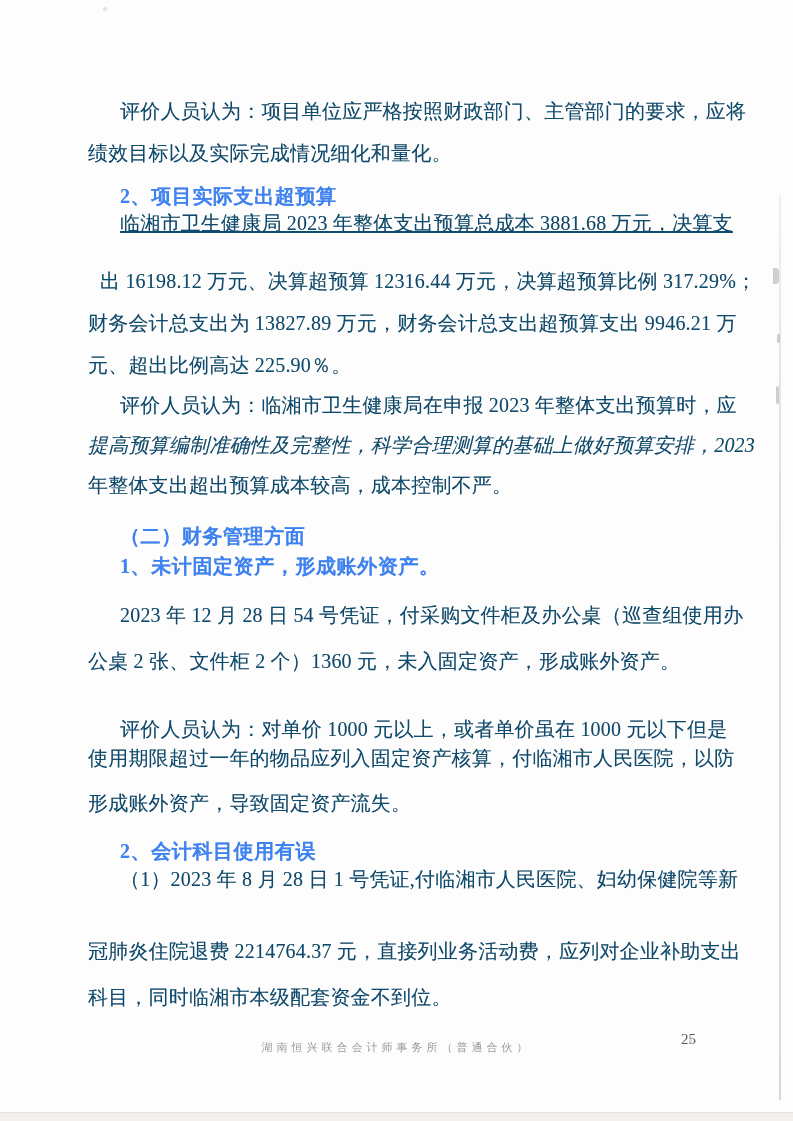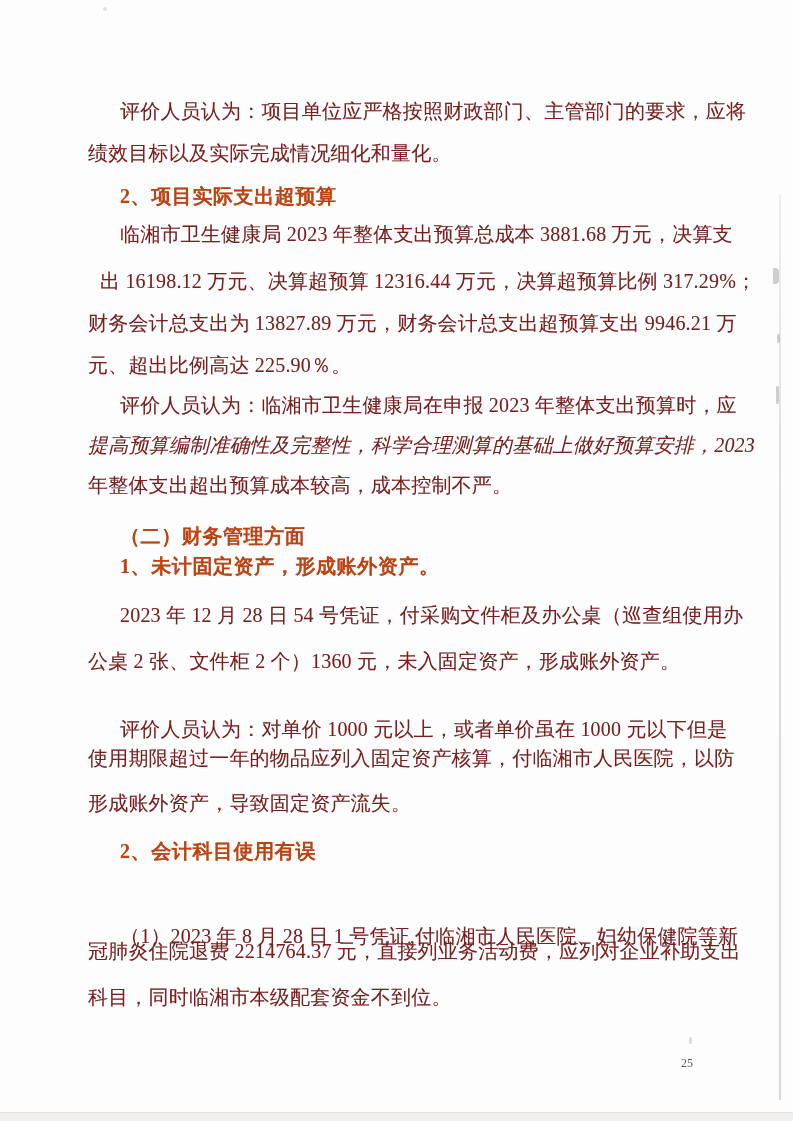--- a/index.html
+++ b/index.html
@@ -15,47 +15,47 @@
     overflow: hidden;
     font-family: "Liberation Serif", serif;
   }
   
   .line {
     position: absolute;
     left: 88px;
     width: 650px;
     font-size: 20px;
     line-height: 26px;
-    color: #7f1d1d;
+    color: #0c4a6e;
     white-space: nowrap;
     letter-spacing: 0.2px;
     text-shadow: 0 0 0.5px rgba(70,70,70,0.35);
   }
   .line.indent { padding-left: 32px; }
   .line.heading {
     font-weight: bold;
-    color: #c2410c;
+    color: #3b82f6;
     letter-spacing: 0.6px;
   }
   
   .footer-firm {
     position: absolute;
     top: 1040px;
     left: 0;
     width: 100%;
     text-align: center;
     font-size: 11px;
     letter-spacing: 4px;
     color: #9a9a9a;
   }
   .page-number {
     position: absolute;
-    top: 1056px;
+    top: 1031px;
     left: 681px;
-    font-size: 12px;
+    font-size: 15px;
     color: #5a5a5a;
   }
   
   .edge-line {
     position: absolute;
     left: 779px;
     top: 195px;
     width: 2px;
     height: 905px;
     background: linear-gradient(to bottom, #ececec 0%, #d6d6d6 40%, #d2d2d2 100%);
@@ -84,40 +84,41 @@
 </style>
 </head>
 <body>
 
 <div class="page">
 
   <div id="doc-body">
       <div class="line indent" style="top: 98px;">评价人员认为：项目单位应严格按照财政部门、主管部门的要求，应将</div>
       <div class="line" style="top: 140px;">绩效目标以及实际完成情况细化和量化。</div>
       <div class="line heading indent" style="top: 183px;">2、项目实际支出超预算</div>
-      <div class="line indent" style="top: 221px;">临湘市卫生健康局 2023 年整体支出预算总成本 3881.68 万元，决算支</div>
+      <div class="line indent" style="top: 210px; text-decoration: underline;">临湘市卫生健康局 2023 年整体支出预算总成本 3881.68 万元，决算支</div>
       <div class="line" style="top: 268px; margin-left: 12px;">出 16198.12 万元、决算超预算 12316.44 万元，决算超预算比例 317.29%；</div>
       <div class="line" style="top: 310px;">财务会计总支出为 13827.89 万元，财务会计总支出超预算支出 9946.21 万</div>
       <div class="line" style="top: 352px;">元、超出比例高达 225.90％。</div>
       <div class="line indent" style="top: 392px;">评价人员认为：临湘市卫生健康局在申报 2023 年整体支出预算时，应</div>
       <div class="line" style="top: 432px; font-style: italic;">提高预算编制准确性及完整性，科学合理测算的基础上做好预算安排，2023</div>
       <div class="line" style="top: 472px;">年整体支出超出预算成本较高，成本控制不严。</div>
       <div class="line heading indent" style="top: 523px;">（二）财务管理方面</div>
       <div class="line heading indent" style="top: 553px;">1、未计固定资产，形成账外资产。</div>
       <div class="line indent" style="top: 602px;">2023 年 12 月 28 日 54 号凭证，付采购文件柜及办公桌（巡查组使用办</div>
       <div class="line" style="top: 648px;">公桌 2 张、文件柜 2 个）1360 元，未入固定资产，形成账外资产。</div>
       <div class="line indent" style="top: 700px; margin-top: 16px;">评价人员认为：对单价 1000 元以上，或者单价虽在 1000 元以下但是</div>
       <div class="line" style="top: 745px;">使用期限超过一年的物品应列入固定资产核算，付临湘市人民医院，以防</div>
       <div class="line" style="top: 790px;">形成账外资产，导致固定资产流失。</div>
       <div class="line heading indent" style="top: 838px;">2、会计科目使用有误</div>
-      <div class="line indent" style="top: 923px;">（1）2023 年 8 月 28 日 1 号凭证,付临湘市人民医院、妇幼保健院等新</div>
+      <div class="line indent" style="top: 866px;">（1）2023 年 8 月 28 日 1 号凭证,付临湘市人民医院、妇幼保健院等新</div>
       <div class="line" style="top: 938px;">冠肺炎住院退费 2214764.37 元，直接列业务活动费，应列对企业补助支出</div>
       <div class="line" style="top: 984px;">科目，同时临湘市本级配套资金不到位。</div>
     </div>
 
+  <div class="footer-firm">湖南恒兴联合会计师事务所（普通合伙）</div>
 
   <div class="page-number">25</div>
 
   <div class="edge-line"></div>
   <div class="bottom-edge"></div>
   <div class="smudge s1"></div>
   <div class="smudge s2"></div>
   <div class="smudge s3"></div>
   <div class="smudge s4"></div>
   <div class="smudge s5"></div>

